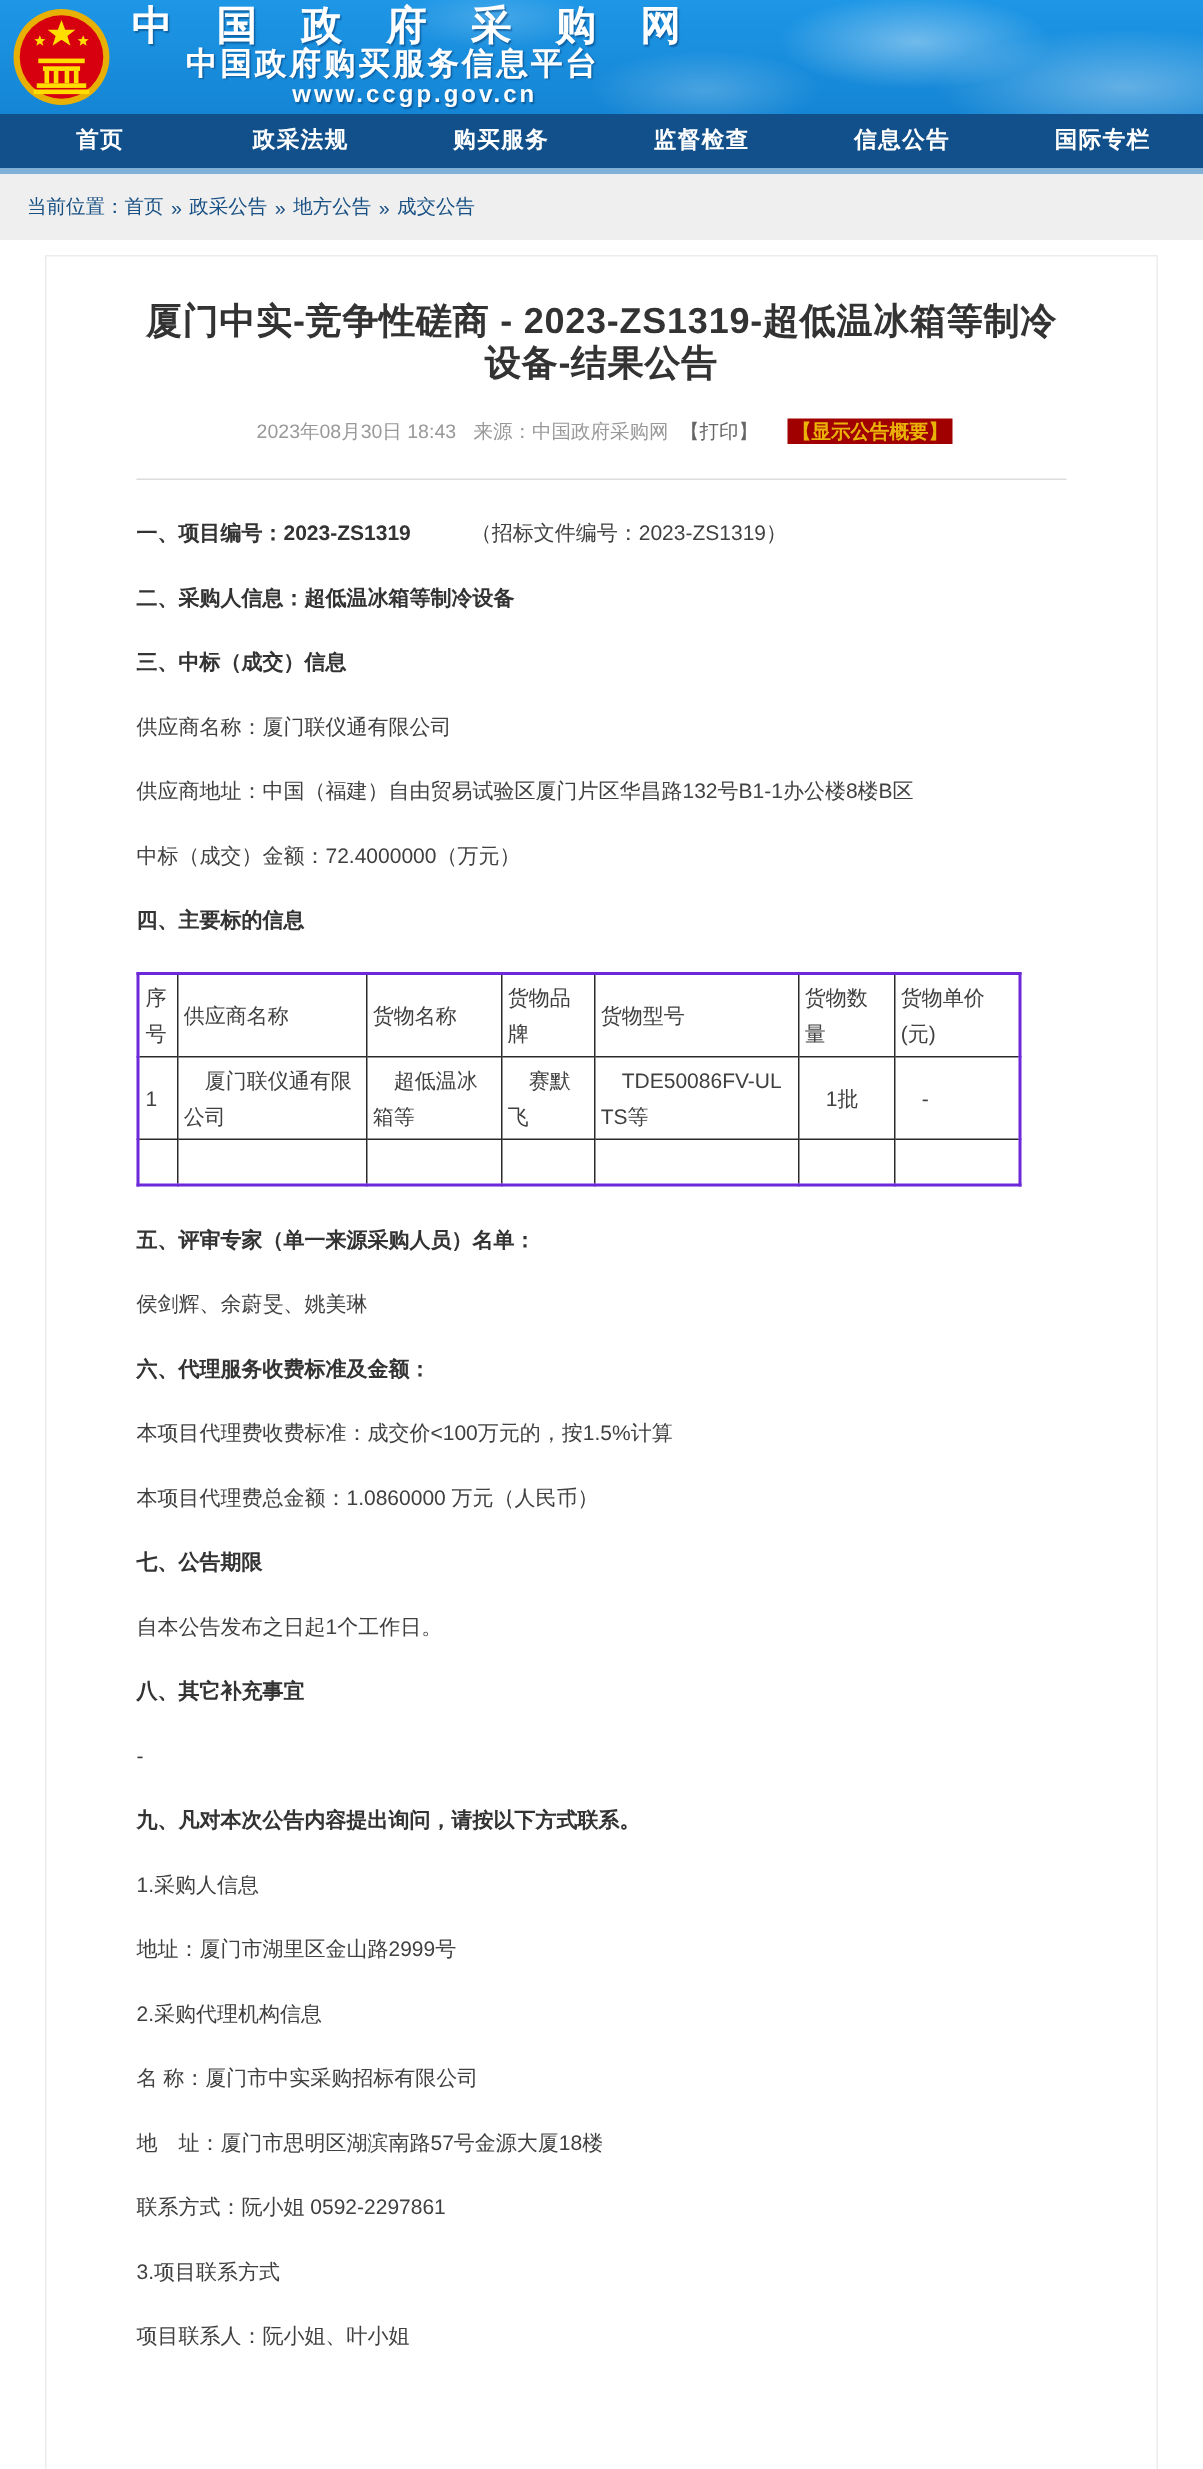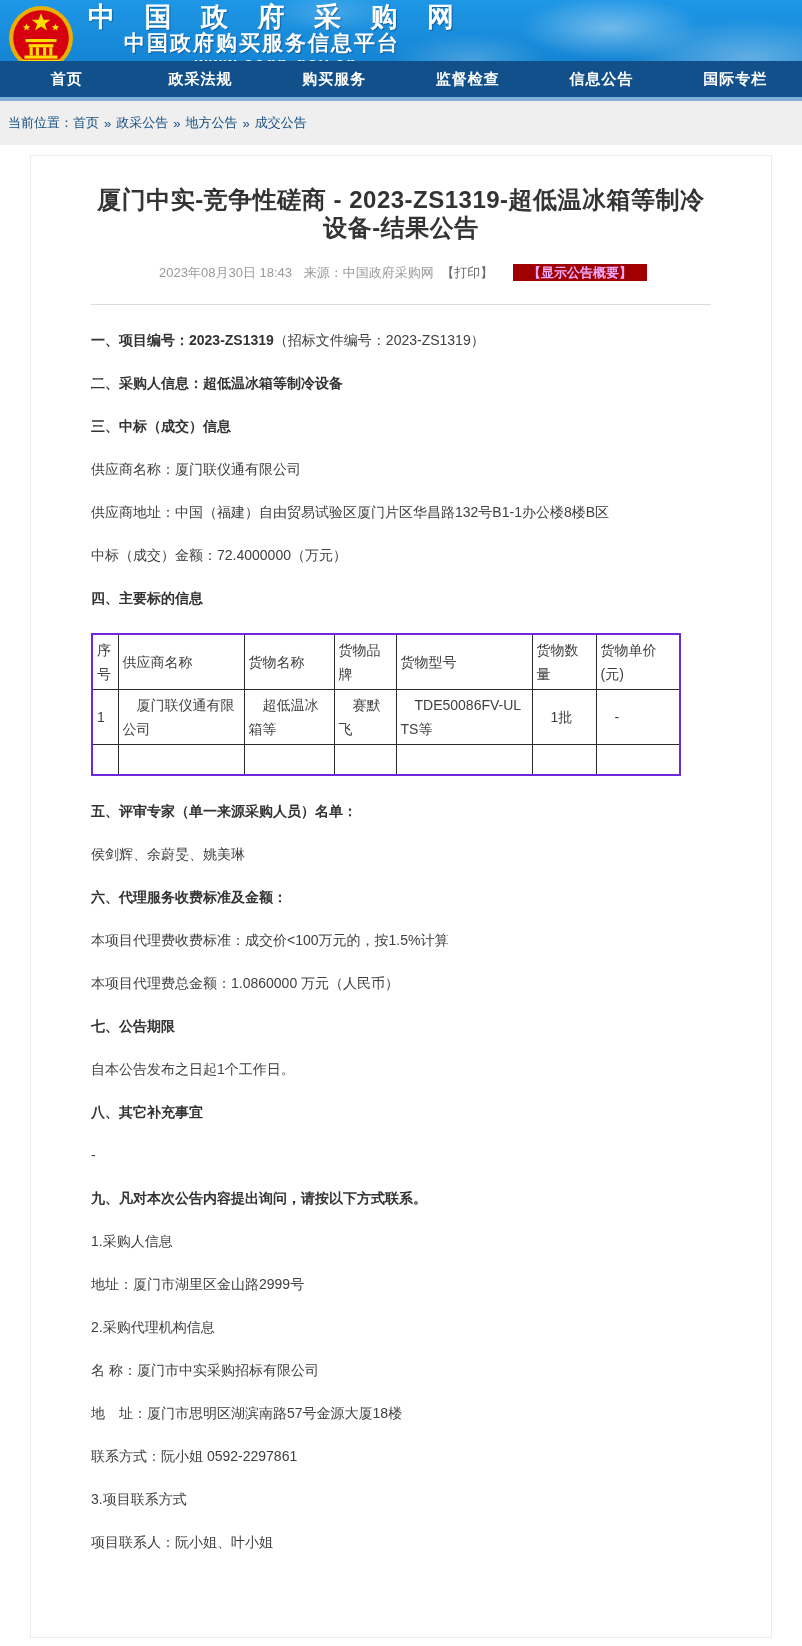--- a/index.html
+++ b/index.html
@@ -4,21 +4,21 @@
 <style>
   * { margin:0; padding:0; box-sizing:border-box; }
   html,body { background:#ffffff; }
   body {
     width:802px; min-height:1646px; margin:0 auto;
     font-family:"Liberation Sans","DejaVu Sans",sans-serif;
     color:#404040;
   }
   
   .site-header {
-    height:61px; position:relative; overflow:hidden;
+    height:76px; position:relative; overflow:hidden;
     background:
       radial-gradient(ellipse 130px 45px at 610px 28px, rgba(255,255,255,.38), rgba(255,255,255,0) 70%),
       radial-gradient(ellipse 180px 55px at 750px 58px, rgba(255,255,255,.33), rgba(255,255,255,0) 70%),
       radial-gradient(ellipse 110px 38px at 470px 60px, rgba(255,255,255,.22), rgba(255,255,255,0) 70%),
       radial-gradient(ellipse 90px 30px at 330px 12px, rgba(255,255,255,.18), rgba(255,255,255,0) 70%),
       linear-gradient(180deg,#1e97e6 0%,#1485d4 100%);
   }
   .logo { display:flex; align-items:center; text-decoration:none; height:76px; padding-left:8px; cursor:pointer; }
   .emblem { width:66px; height:66px; flex:0 0 66px; display:block; }
   .logo-text { margin-left:14px; color:#fff; text-shadow:1px 1px 1px rgba(0,40,90,.45); }
@@ -28,46 +28,46 @@
   
   .main-nav { height:36px; background:#11508a; display:flex; align-items:center; }
   .nav-item {
     flex:1 1 0; text-align:center; color:#fff; font-size:15px; font-weight:bold;
     text-decoration:none; line-height:36px; cursor:pointer; letter-spacing:1px;
   }
   .nav-strip { height:4px; background:#7fb0d8; }
   
   .breadcrumb {
     height:44px; background:#efefef; display:flex; align-items:center;
-    padding-left:8px; font-size:13px; color:#174f83;
+    padding-left:18px; font-size:13px; color:#174f83;
   }
   .breadcrumb a { color:#174f83; text-decoration:none; cursor:pointer; }
   .crumb-sep { margin:0 5px; color:#174f83; }
   
   .panel {
     margin:10px 30px 0; background:#fff; border:1px solid #ececec;
     padding:30px 60px 60px; min-height:1380px;
   }
   .page-title {
     text-align:center; font-size:24px; font-weight:bold; color:#333;
     line-height:28px; letter-spacing:.5px;
   }
   .meta { text-align:center; margin-top:22px; font-size:13px; color:#999; }
   .meta .mi { margin:0 4px; }
   .print-link { color:#666; text-decoration:none; cursor:pointer; }
   .summary-btn {
-    color:#f0abfc; background:#a00000; text-decoration:none; cursor:pointer;
-    padding:1px 15px; font-weight:bold; margin-left:16px;
+    color:#eab308; background:#a00000; text-decoration:none; cursor:pointer;
+    padding:1px 3px; font-weight:bold; margin-left:16px;
   }
   .divider { border-top:1px solid #dcdcdc; margin-top:22px; }
   
   .article { margin-top:2px; font-size:14px; }
   .article p { margin:27px 0; line-height:16px; color:#404040; }
   .article p.b { font-weight:bold; color:#333; }
-  .article p.mix .n { font-weight:normal; color:#404040; }
+  .article p.mix .n { font-weight:normal; color:#404040;padding-left:40px; }
   
   .goods-table {
     border-collapse:collapse; margin:16px 0 4px; width:588px;
     border:2px solid #6d28d9; table-layout:fixed; font-size:14px; color:#404040;
   }
   .goods-table td, .goods-table th {
     border:1px solid #2b2b2b; font-weight:normal; vertical-align:middle;
     padding:3px 4px; line-height:24px; word-break:break-all;
   }
   .goods-table thead th { text-align:left; height:54px; }

